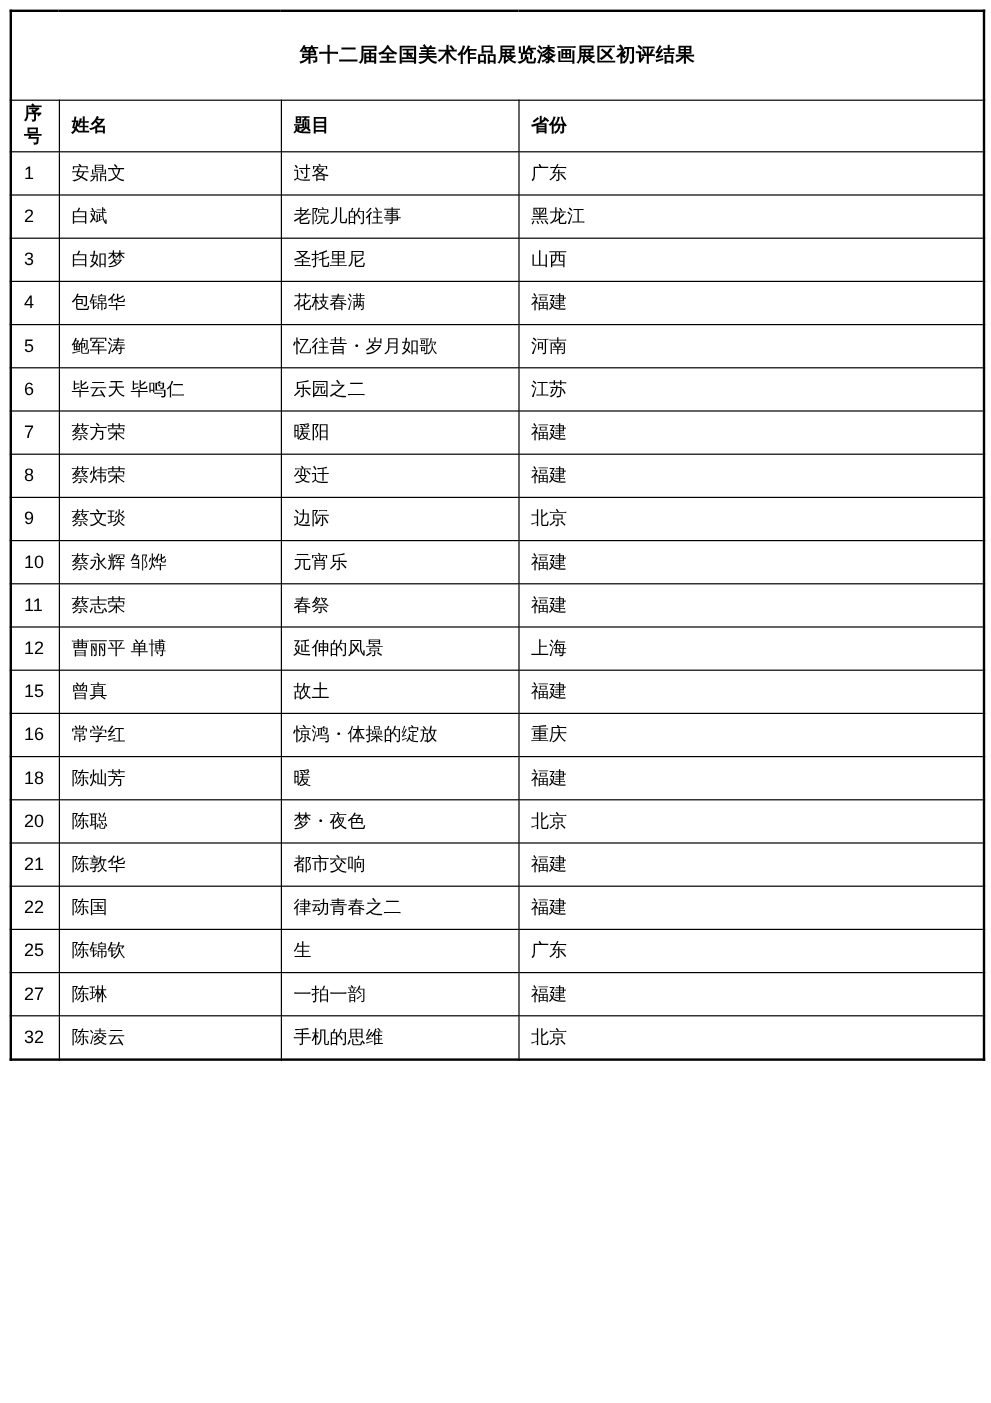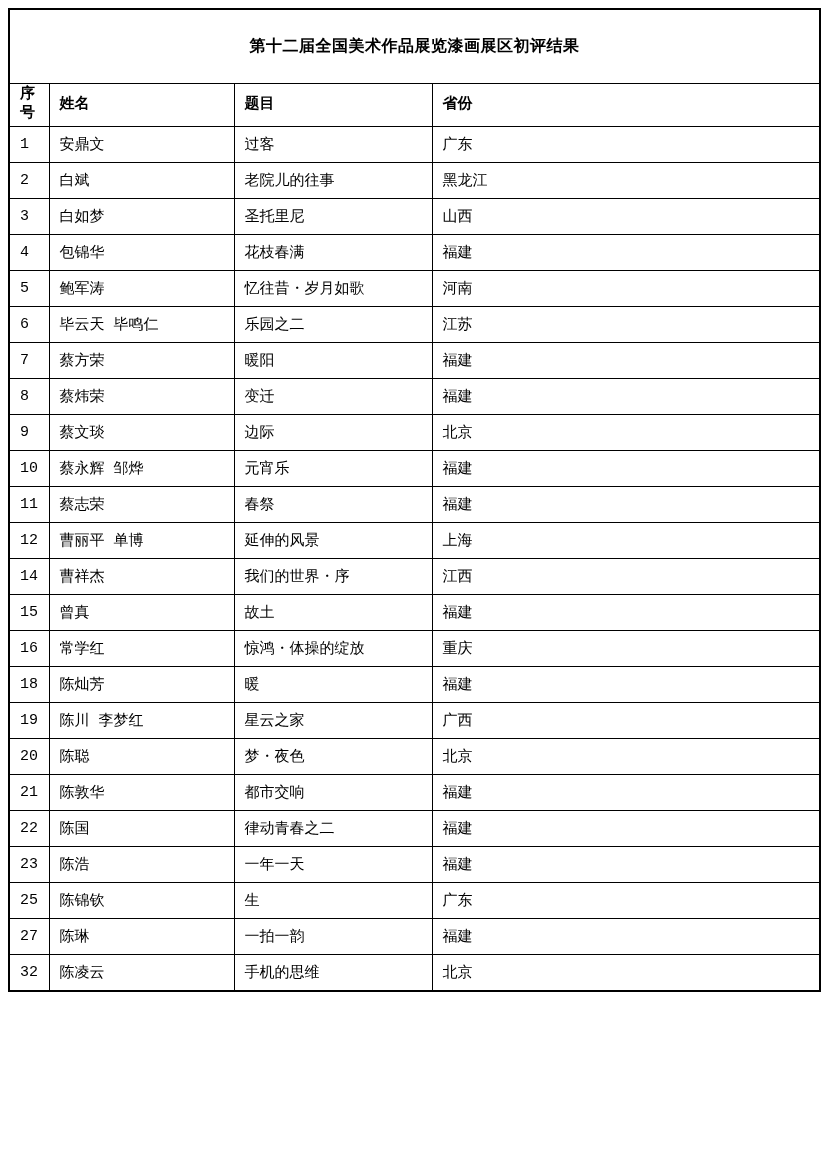--- a/index.html
+++ b/index.html
@@ -2,21 +2,21 @@
 <html><head>
 <meta charset="utf-8">
 <style>
   html, body { margin:0; padding:0; background:#ffffff; }
   .page {
     position:relative;
     width:826px;
     height:1169px;
     background:#ffffff;
     color:#000;
-    font-family:Liberation Mono, monospace;
+    font-family:Liberation Sans, sans-serif;
     overflow:hidden;
   }
   table.results {
     position:absolute;
     left:8px;
     top:8px;
     width:811px;
     border-collapse:collapse;
     table-layout:fixed;
     border:2px solid #000;
@@ -142,71 +142,53 @@
           <td class="cell-title">春祭</td>
           <td class="cell-province">福建</td>
         </tr>
         <tr>
           <td class="cell-no">12</td>
           <td class="cell-name">曹丽平 单博</td>
           <td class="cell-title">延伸的风景</td>
           <td class="cell-province">上海</td>
         </tr>
         <tr>
-          <td class="cell-no">14</td>
-          <td class="cell-name">曹祥杰</td>
-          <td class="cell-title">我们的世界・序</td>
-          <td class="cell-province">江西</td>
-        </tr>
-        <tr>
           <td class="cell-no">15</td>
           <td class="cell-name">曾真</td>
           <td class="cell-title">故土</td>
           <td class="cell-province">福建</td>
         </tr>
         <tr>
           <td class="cell-no">16</td>
           <td class="cell-name">常学红</td>
           <td class="cell-title">惊鸿・体操的绽放</td>
           <td class="cell-province">重庆</td>
         </tr>
         <tr>
           <td class="cell-no">18</td>
           <td class="cell-name">陈灿芳</td>
           <td class="cell-title">暖</td>
           <td class="cell-province">福建</td>
         </tr>
         <tr>
-          <td class="cell-no">19</td>
-          <td class="cell-name">陈川 李梦红</td>
-          <td class="cell-title">星云之家</td>
-          <td class="cell-province">广西</td>
-        </tr>
-        <tr>
           <td class="cell-no">20</td>
           <td class="cell-name">陈聪</td>
           <td class="cell-title">梦・夜色</td>
           <td class="cell-province">北京</td>
         </tr>
         <tr>
           <td class="cell-no">21</td>
           <td class="cell-name">陈敦华</td>
           <td class="cell-title">都市交响</td>
           <td class="cell-province">福建</td>
         </tr>
         <tr>
           <td class="cell-no">22</td>
           <td class="cell-name">陈国</td>
           <td class="cell-title">律动青春之二</td>
-          <td class="cell-province">福建</td>
-        </tr>
-        <tr>
-          <td class="cell-no">23</td>
-          <td class="cell-name">陈浩</td>
-          <td class="cell-title">一年一天</td>
           <td class="cell-province">福建</td>
         </tr>
         <tr>
           <td class="cell-no">25</td>
           <td class="cell-name">陈锦钦</td>
           <td class="cell-title">生</td>
           <td class="cell-province">广东</td>
         </tr>
         <tr>
           <td class="cell-no">27</td>

